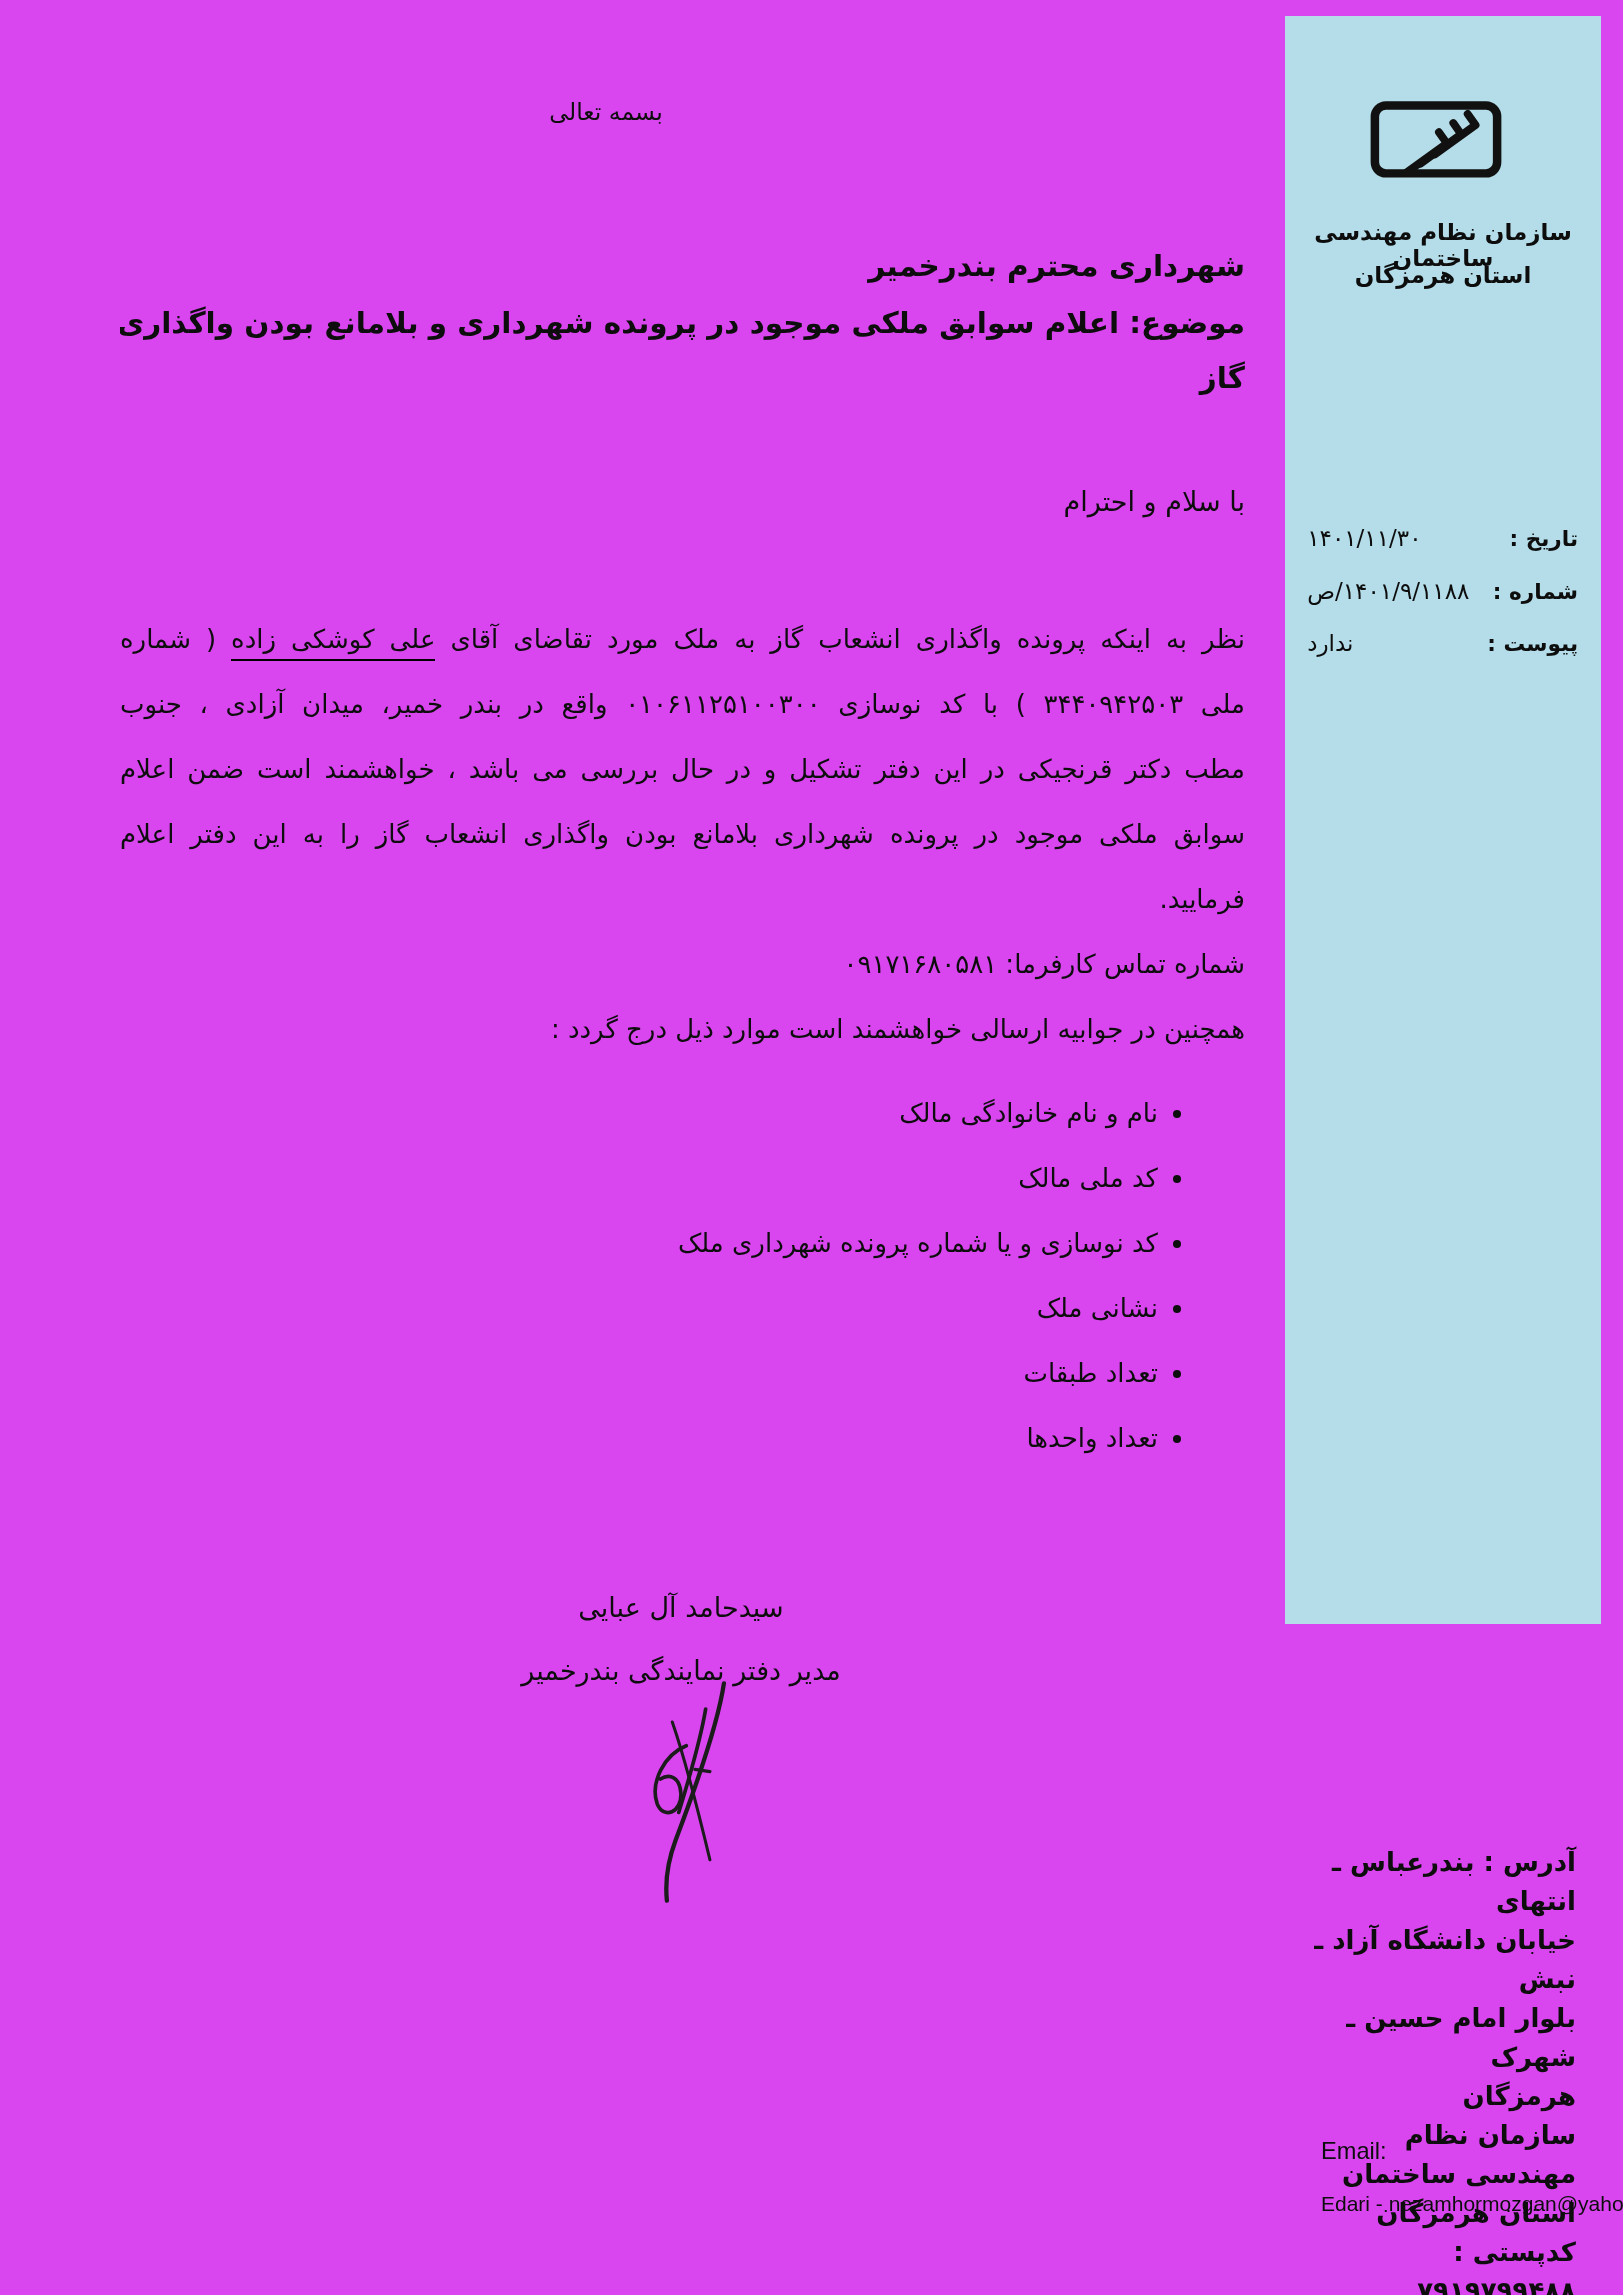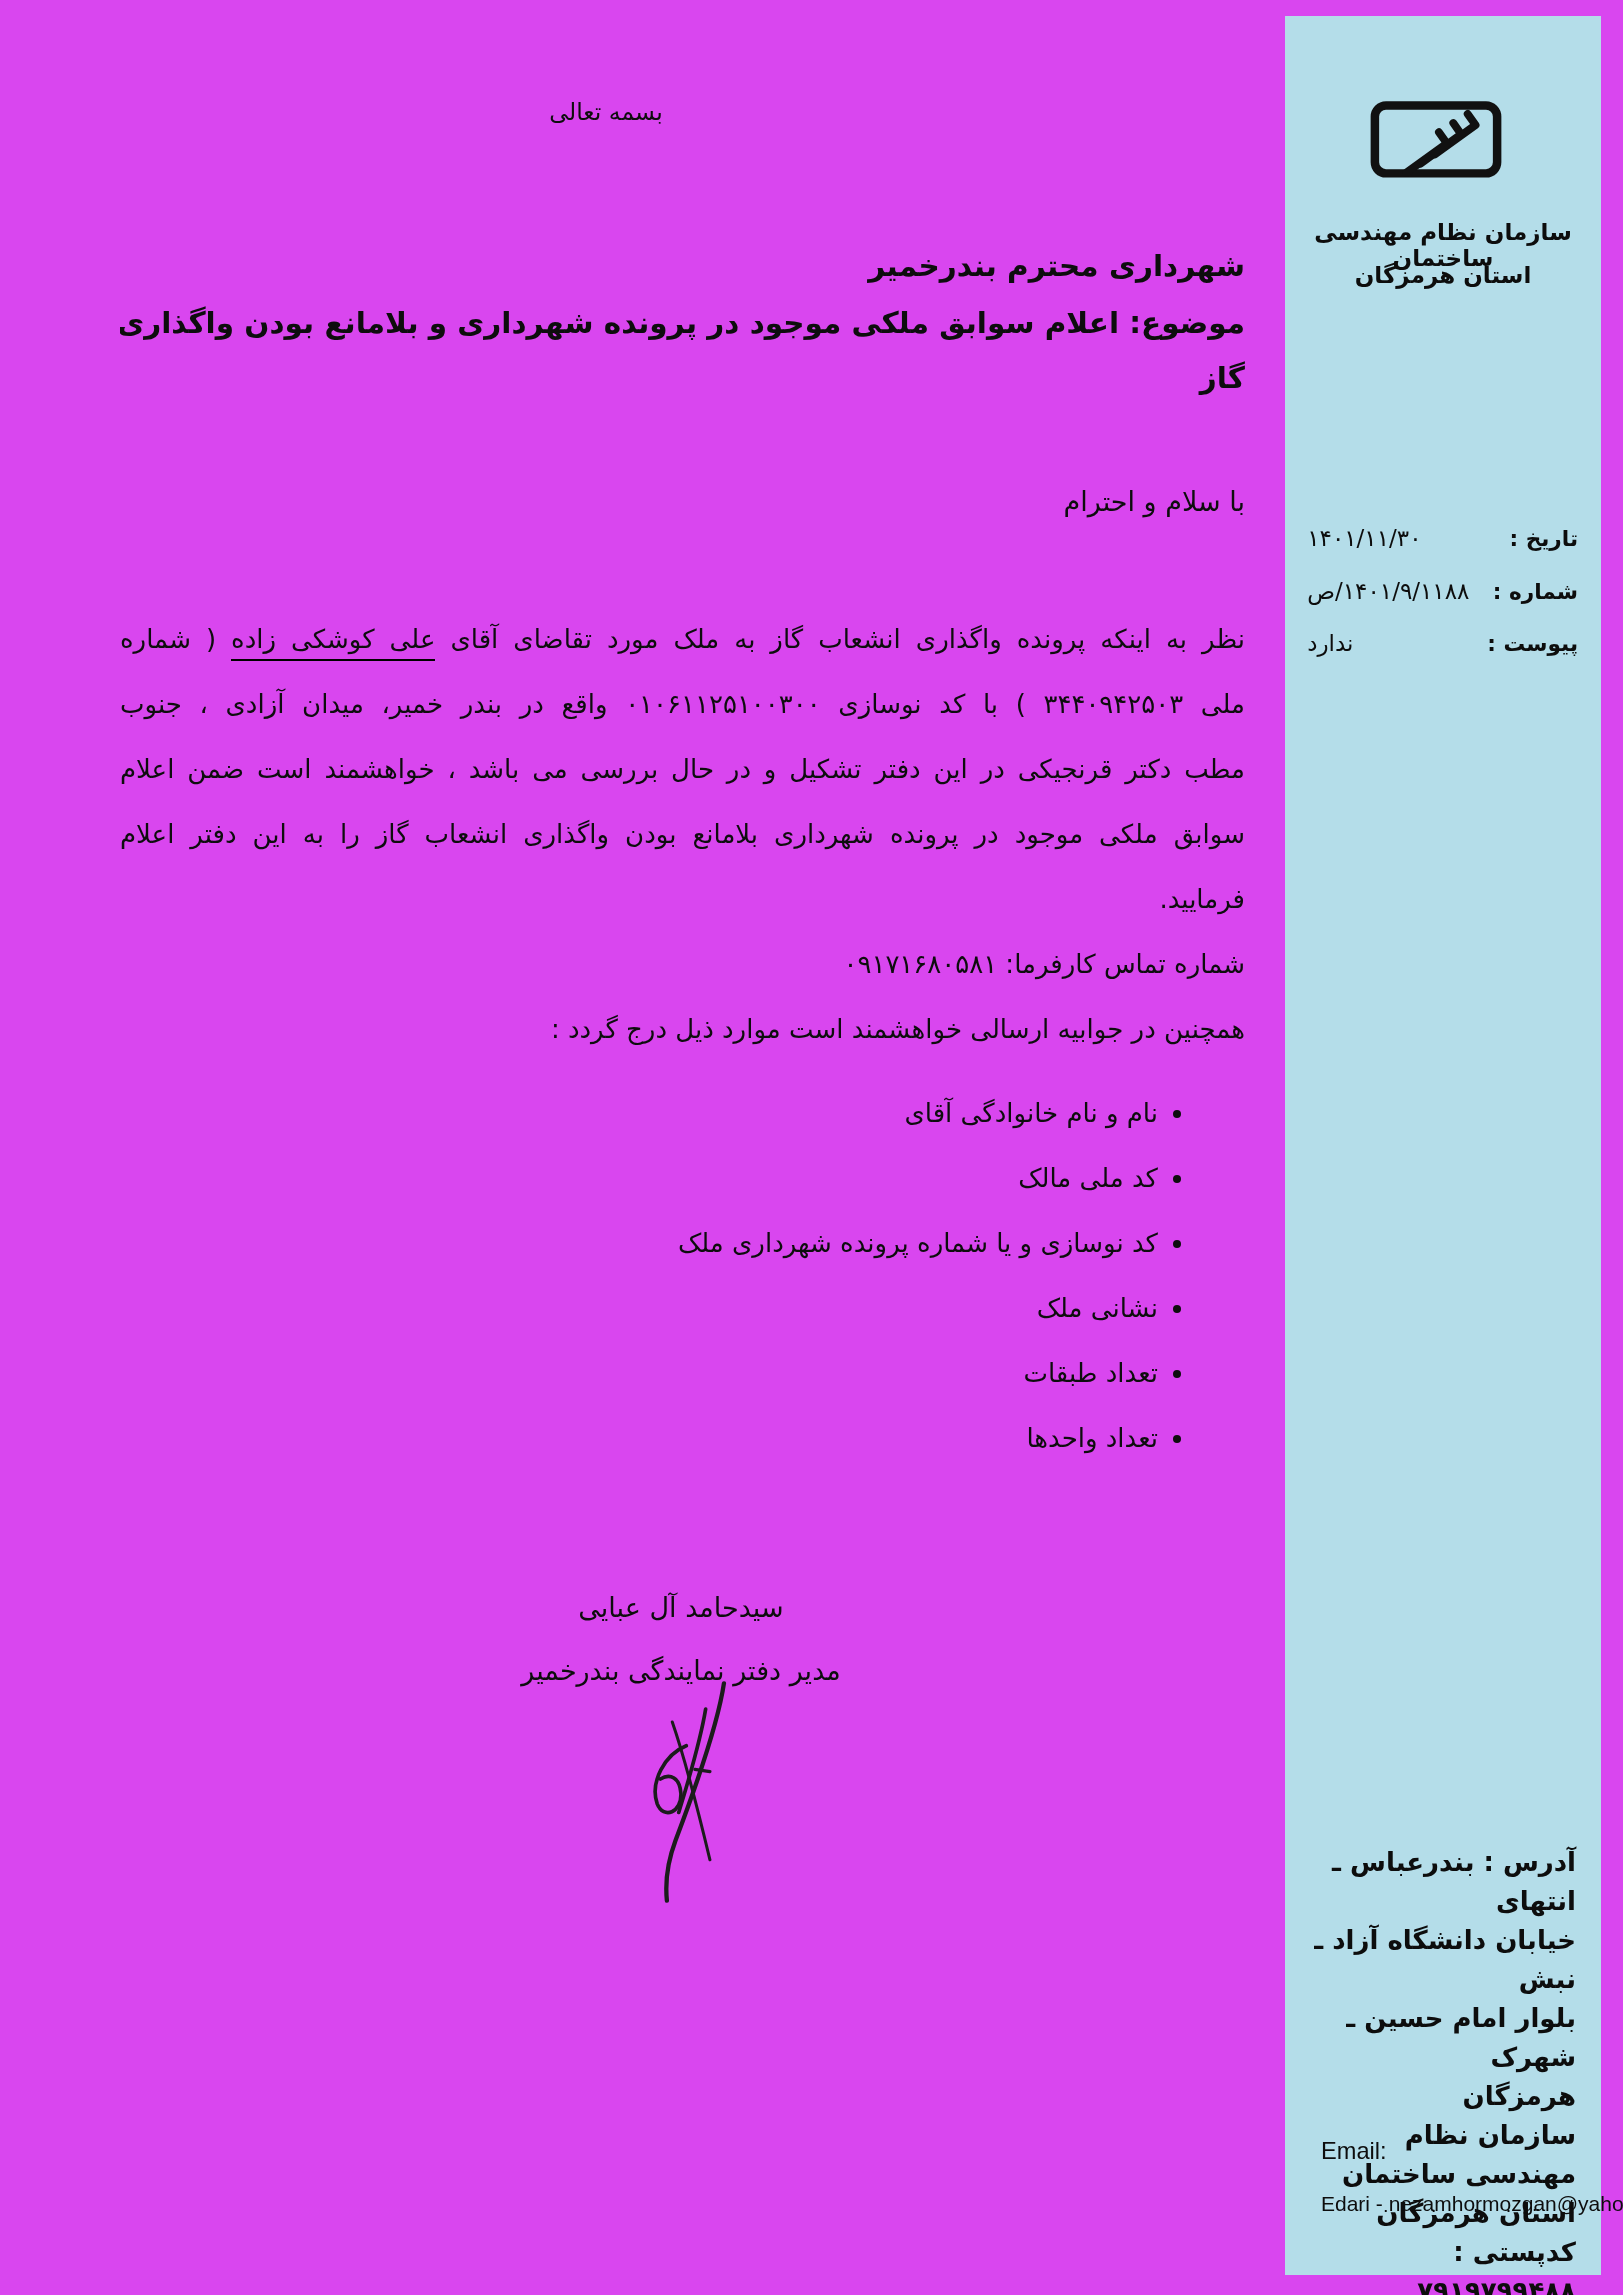--- a/index.html
+++ b/index.html
@@ -25,21 +25,21 @@
   .uline { border-bottom:2px solid #000; padding-bottom:5.2px; }
   
   .bullets { position:absolute; top:1081px; right:429px; width:720px; direction:rtl;
              list-style:disc outside; padding-right:36px; }
   .bullets li { font-size:26px; line-height:65px; text-align:right; }
   
   .sig-block { position:absolute; top:1576px; left:419px; width:524px; text-align:center; direction:rtl; }
   .sig-name, .sig-title { font-size:27px; line-height:63px; }
   .sig-scribble { position:absolute; top:1679px; left:619px; width:141px; height:226px; }
   
-  .sidebar { position:absolute; left:1285px; top:16.4px; width:316px; height:2259px; }
+  .sidebar { position:absolute; left:1285px; top:16.4px; width:316px; height:1608px; }
   .logo-wrap { position:absolute; top:84px; left:84px; width:134px; height:84px; }
   .org-line1 { position:absolute; top:203px; left:0; width:100%; text-align:center;
                font-size:23px; font-weight:bold; direction:rtl; }
   .org-line2 { position:absolute; top:246px; left:0; width:100%; text-align:center;
                font-size:23px; font-weight:bold; direction:rtl; }
   .field-row { position:absolute; right:23px; left:18.3px; display:flex; direction:rtl;
                justify-content:space-between; align-items:baseline; }
   .field-row.r1 { top:509px; } .field-row.r2 { top:562px; } .field-row.r3 { top:614px; }
   .field-label { font-size:21.6px; font-weight:bold; white-space:nowrap; }
   .field-value { font-size:23px; white-space:nowrap; padding-left:3.9px;text-align:right; }
@@ -71,21 +71,21 @@
         <div class="para-line">ملی ۳۴۴۰۹۴۲۵۰۳ ) با کد نوسازی ۰۱۰۶۱۱۲۵۱۰۰۳۰۰ واقع در بندر خمیر، میدان آزادی ، جنوب</div>
         <div class="para-line">مطب دکتر قرنجیکی در این دفتر تشکیل و در حال بررسی می باشد ، خواهشمند است ضمن اعلام</div>
         <div class="para-line">سوابق ملکی موجود در پرونده شهرداری بلامانع بودن واگذاری انشعاب گاز را به این دفتر اعلام</div>
       </div>
     <div class="plain-line">فرمایید.</div>
     <div class="plain-line">شماره تماس کارفرما: ۰۹۱۷۱۶۸۰۵۸۱</div>
     <div class="plain-line">همچنین در جوابیه ارسالی خواهشمند است موارد ذیل درج گردد :</div>
   </div>
 
   <ul class="bullets">
-      <li>نام و نام خانوادگی آقای</li>
+      <li>نام و نام خانوادگی مالک</li>
       <li>کد ملی مالک</li>
       <li>کد نوسازی و یا شماره پرونده شهرداری ملک</li>
       <li>نشانی ملک</li>
       <li>تعداد طبقات</li>
       <li>تعداد واحدها</li>
     </ul>
 
   <div class="sig-block">
     <div class="sig-name">سیدحامد آل عبایی</div>
     <div class="sig-title">مدیر دفتر نمایندگی بندرخمیر</div>

